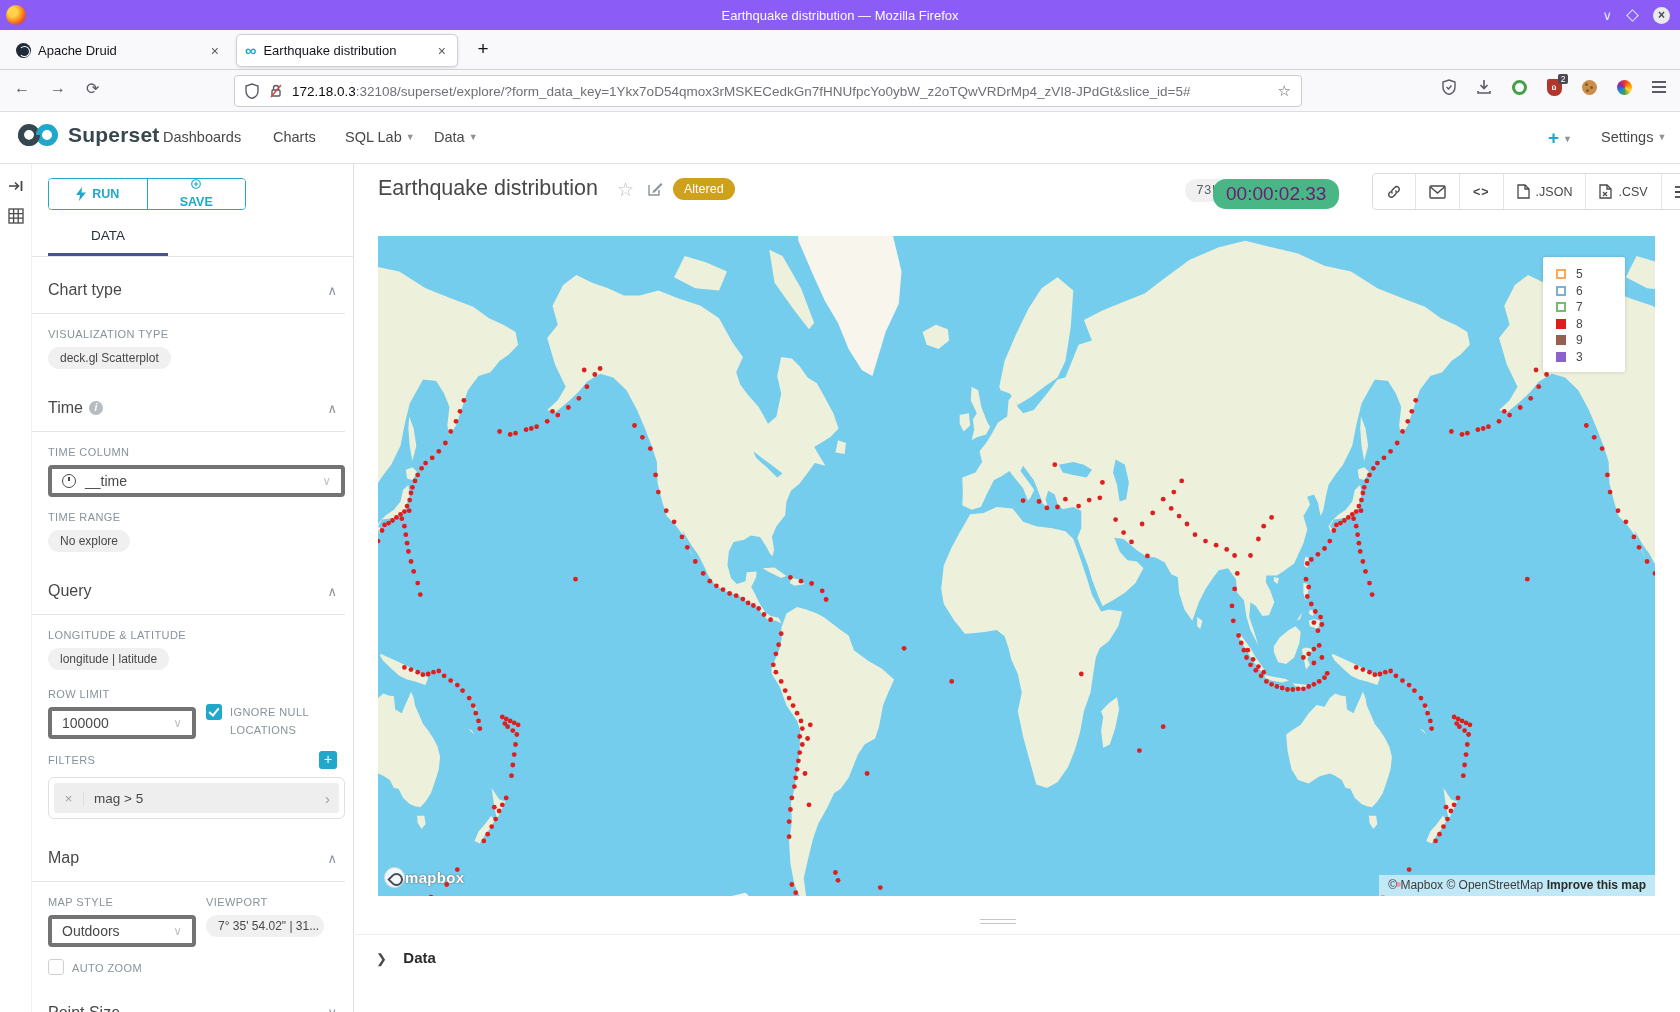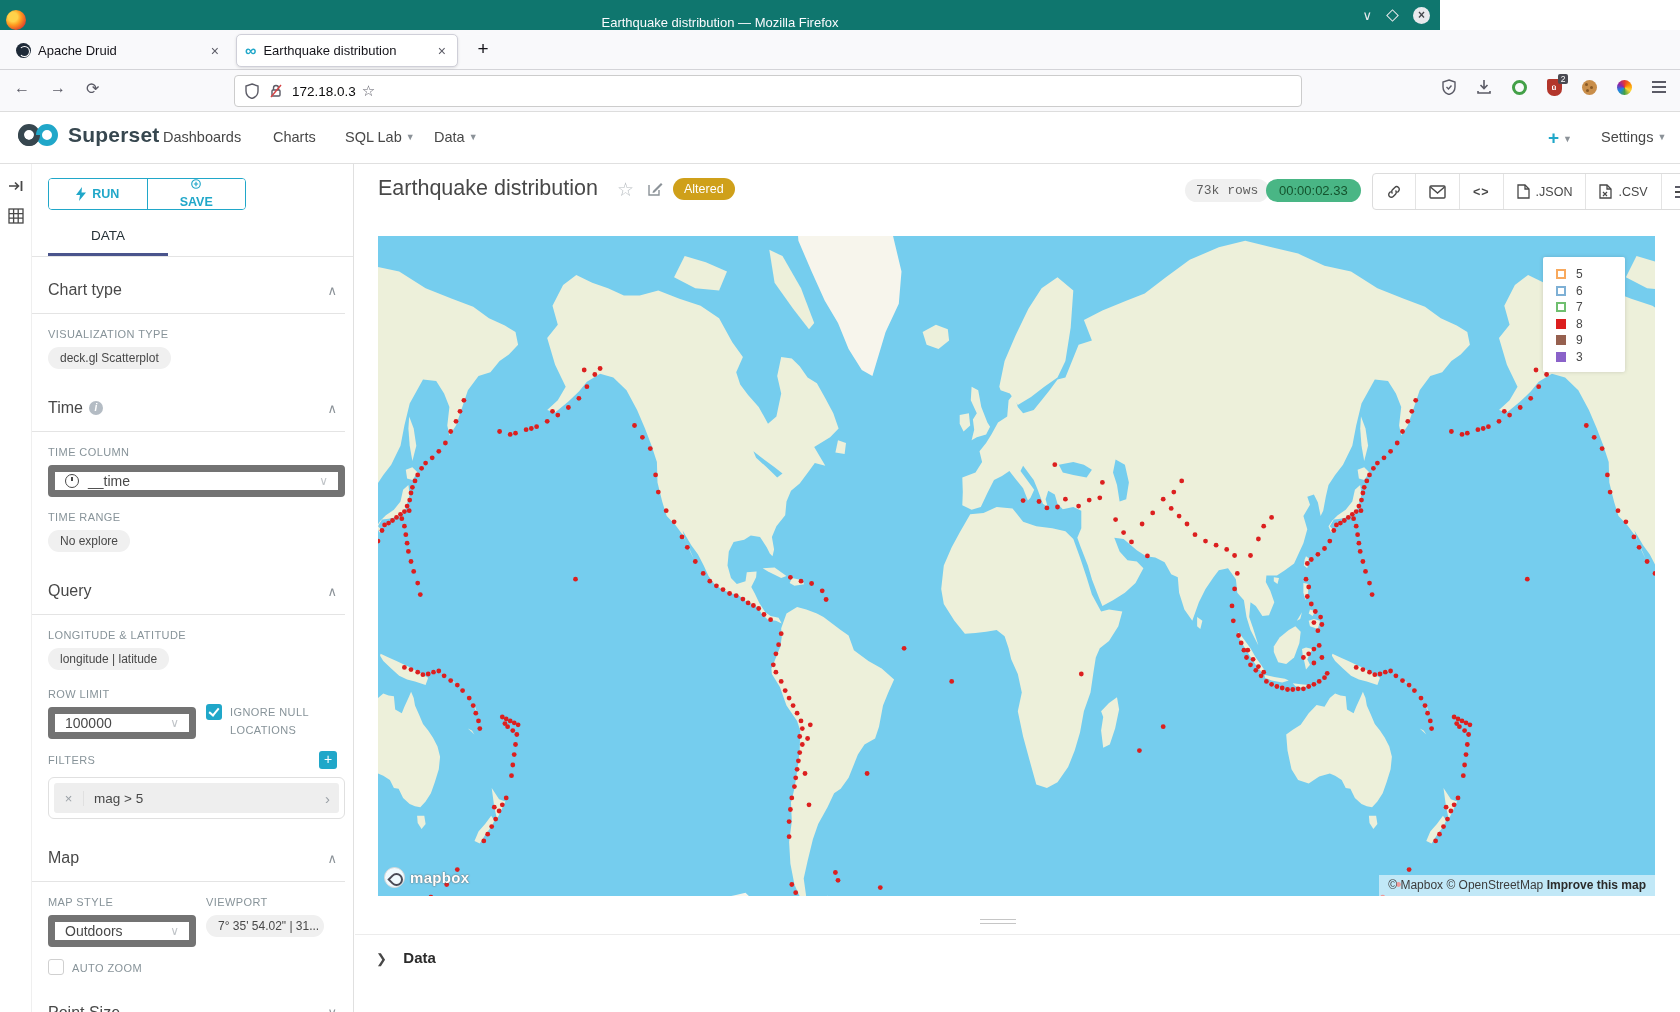--- a/index.html
+++ b/index.html
@@ -1,21 +1,21 @@
 <!DOCTYPE html>
 <html><head>
 <meta charset="utf-8">
 <style>
   * { margin:0; padding:0; box-sizing:border-box; }
   html,body { width:1680px; height:1012px; overflow:hidden; }
   body { font-family:"Liberation Sans", sans-serif; background:#fff; color:#484848; }
   #stage { position:relative; width:1680px; height:1012px; background:#fff; }
 
   
-  #titlebar { position:absolute; left:0; top:0; width:1440px; height:30px; background:#0f766e; display:flex; align-items:flex-end; }
+  #titlebar { position:absolute; left:0; top:0; width:1680px; height:30px; background:#8b5cf6; display:flex; align-items:center; }
   #ff-logo { width:20px; height:20px; margin-left:6px; border-radius:50%;
     background:radial-gradient(circle at 35% 35%, #ffd24a 0 25%, #ff9a1f 45%, #e2462c 75%, #b5007f 100%); }
   #win-title { position:absolute; left:0; right:0; text-align:center; color:#fbfbfe; font-size:13px; }
   #win-controls { position:absolute; right:10px; top:0; height:30px; display:flex; align-items:center; gap:16px; color:#e8eaed; }
   .wc-min { font-size:13px; }
   .wc-max { width:9px; height:9px; border:1.5px solid #e8eaed; transform:rotate(45deg); }
   .wc-close { width:17px; height:17px; border-radius:50%; background:#e8eaed; color:#45484d; font-size:12px; line-height:16px; text-align:center; font-weight:bold; }
 
   #tabbar { position:absolute; left:0; top:30px; width:1680px; height:40px; background:#f9f9fb; border-bottom:1px solid #d4d4d8; }
   .tab { position:absolute; top:4px; height:33px; width:222px; border-radius:5px; display:flex; align-items:center; padding:0 8px; font-size:13px; color:#15141a; }
@@ -68,21 +68,21 @@
   #runsave .btn { flex:1; display:flex; align-items:center; justify-content:center; gap:6px; height:30px; color:#20a7c9; font-size:12.5px; font-weight:bold; background:#fff; }
   #runsave .btn + .btn { border-left:1px solid #20a7c9;flex-direction:column; }
   #data-tab { margin-top:18px; width:120px; text-align:center; font-size:13.5px; color:#263238; padding-bottom:10px; border-bottom:3px solid #4a548c; }
   .pan-hr { border-top:1px solid #e4e4e4; margin:0 0 0 -16px; }
   .sec-head { display:flex; align-items:center; margin:24px 8px 14px 0; }
   .sec-head .t { font-size:16px; color:#484848; }
   .sec-head .chev { margin-left:auto; color:#8b9298; font-size:13px; }
   .info-i { display:inline-block; width:14px; height:14px; border-radius:50%; background:#b4bcc4; color:#fff; font-size:10px; line-height:14px; text-align:center; margin-left:6px; font-style:italic; font-weight:bold; }
   .lbl { font-size:11px; color:#879399; letter-spacing:.4px; margin:14px 0 7px; }
   .pill { display:inline-block; background:#f0f0f0; border-radius:12px; padding:4px 12px; font-size:12px; color:#484848; }
-  .selbox { display:flex; align-items:center; width:100%; height:32px; border:7px solid #737373; border-radius:4px; padding:0 10px; font-size:14px; color:#484848; background:#fff; }
+  .selbox { display:flex; align-items:center; width:100%; height:32px; border:4px solid #737373; border-radius:4px; padding:0 10px; font-size:14px; color:#484848; background:#fff; }
   .selbox .chev { margin-left:auto; color:#c0c4c8; font-size:12px; }
   .clock { width:14px; height:14px; border:1.6px solid #484848; border-radius:50%; position:relative; margin-right:9px; flex:none; }
   .clock:after { content:""; position:absolute; left:5px; top:2px; width:1.6px; height:4px; background:#484848; }
   .half { width:148px; }
   .row2 { display:flex; }
   .cb { width:16px; height:16px; border-radius:3px; flex:none; }
   .cb.on { background:#20a7c9; position:relative; }
   .cb.on:after { content:""; position:absolute; left:5px; top:2px; width:4px; height:8px; border:solid #fff; border-width:0 2px 2px 0; transform:rotate(40deg); }
   .cb.off { background:#fff; border:1.5px solid #d0d0d0; }
   .cb-lab { font-size:11px; color:#879399; letter-spacing:.4px; margin-left:8px; line-height:1.6; }
@@ -94,34 +94,34 @@
   #filter-chip .val { padding-left:10px; flex:1; }
   #filter-chip .go { color:#9aa0a6; padding-right:9px; font-size:15px; }
 
   
   #chart-head { position:relative; height:58px; }
   #chart-title { position:absolute; left:23px; top:12px; font-size:21.5px; color:#484848; }
   #title-star { position:absolute; left:262px; top:14px; color:#b7bcc0; font-size:19px; }
   #title-edit { position:absolute; left:292px; top:17px; }
   #badge-altered { position:absolute; left:318px; top:14px; background:#cfa01a; color:#fff; font-size:12.5px; border-radius:11px; padding:4px 11px; }
   #pill-rows { position:absolute; left:830px; top:15px; background:#f0f0f0; border-radius:12px; padding:4px 11px; font-size:13px; color:#5f5f5f;font-family:Liberation Mono, monospace; }
-  #pill-timer { position:absolute; left:911px; top:15px; background:#49b685; border-radius:13px; padding:4px 13px; font-size:13px; color:#14532d; }
+  #pill-timer { position:absolute; left:858px; top:15px; background:#49b685; border-radius:13px; padding:4px 13px; font-size:19px; color:#701a75; }
   #actions { position:absolute; left:1017px; top:9px; height:37px; display:flex; border:1px solid #dcdcdc; border-radius:4px; background:#fff; align-items:stretch; }
   #actions .act { display:flex; align-items:center; padding:0 13px; border-right:1px solid #e4e4e4; color:#484848; font-size:12.5px; gap:6px; }
   #actions .act:last-child { border-right:none; }
   .codeglyph { font-weight:bold; font-size:13px; letter-spacing:1px; }
 
   
   #map { position:absolute; left:23px; top:72px; width:1277px; height:660px; overflow:hidden; }
   #worldsvg { display:block; width:1277px; height:660px; }
   #legend { position:absolute; top:21px; right:30px; width:82px; background:#fff; border-radius:2px; padding:9px 0 7px 13px; box-shadow:0 0 4px rgba(0,0,0,.15); }
   .leg-row { display:flex; align-items:center; height:16.5px; }
   .leg-sw { width:10px; height:10px; margin-right:10px; flex:none; }
   .leg-lab { font-size:12px; color:#484848; }
-  #mb-logo { position:absolute; left:6px; bottom:8px; display:flex; align-items:center; gap:5px; }
+  #mb-logo { position:absolute; left:6px; bottom:8px; display:flex; align-items:center; }
   #mb-circle { width:21px; height:21px; border-radius:50%; background:rgba(255,255,255,.9); border:1px solid #d8d8d8; position:relative; }
   #mb-circle:after { content:""; position:absolute; left:5px; top:5px; width:9px; height:9px; border:2px solid #4a4a55; border-radius:50% 50% 50% 0; transform:rotate(45deg); }
   #mb-word { color:#fff; font-weight:bold; font-size:15px; letter-spacing:.3px; text-shadow:0 0 2px rgba(90,90,90,.8), 0 0 1px rgba(90,90,90,.9); }
   #attrib { position:absolute; right:0; bottom:0; background:rgba(255,255,255,.55); padding:3px 9px 4px; font-size:12px; color:#3c3c3c; }
   #attrib b { color:#2b2b2b; }
 
   #drag-handle { position:absolute; left:625px; top:755px; width:36px; }
   #drag-handle i { display:block; height:0; border-top:1px solid #c6c6c6; margin-bottom:3px; }
   #data-collapse { position:absolute; left:0; top:770px; width:1325px; border-top:1px solid #ececec; padding:14px 0 0 21px; }
   #data-collapse .chev { color:#484848; font-size:13px; margin-right:12px; }
@@ -169,20 +169,21 @@
           </svg>
       </span>
       <span class="uicon">
         <svg class="ic" width="14" height="16" viewBox="0 0 14 16">
             <rect x="3" y="7" width="8" height="6" rx="1" fill="none" stroke="#5b5b66" stroke-width="1.4"></rect>
             <path d="M4.5 7 V5 a2.5 2.5 0 0 1 5 0 V7" fill="none" stroke="#5b5b66" stroke-width="1.4"></path>
             <line x1="2" y1="14" x2="12" y2="2" stroke="#d74345" stroke-width="1.4"></line>
           </svg>
       </span>
       <span style="margin-left:9px;" class="host">172.18.0.3</span>
+      <span class="rest">:32108/superset/explore/?form_data_key=1Ykx7oD54qmox3rMSKECedkGn7fHNUfpcYo0ybW_z2oTQwVRDrMp4_zVI8-JPdGt&amp;slice_id=5#</span>
       <span id="url-star">☆</span>
     </div>
     <div id="tool-icons">
       <span class="ticon">
         <svg class="ic" width="16" height="16" viewBox="0 0 14 16">
             <path d="M7 1 L13 3 V8 C13 12 10 14.5 7 15.5 C4 14.5 1 12 1 8 V3 Z" fill="none" stroke="#5b5b66" stroke-width="1.4"></path>
             <path d="M4.5 8 l2 2 l3-3.5" fill="none" stroke="#5b5b66" stroke-width="1.4"></path>
           </svg>
       </span>
       <span class="ticon">

